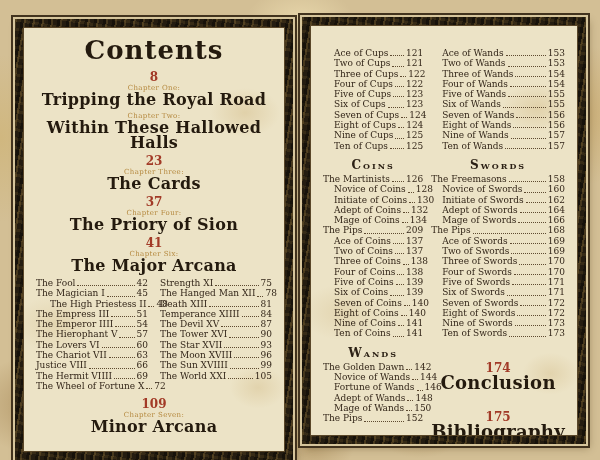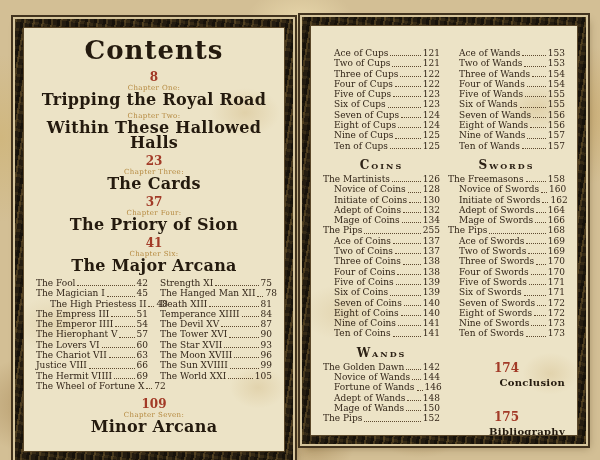--- a/index.html
+++ b/index.html
@@ -45,21 +45,21 @@
   .entry .pg{flex:0 0 auto;}
   .entry.bold{font-weight:400;}
   .arcana .entry.indent{padding-left:14px;}
   .grouped .entry{padding-left:11px;}
   .grouped .entry.bold{padding-left:0;}
   .sec-header{text-align:center;font-weight:700;font-variant:small-caps;font-size:12px;
     line-height:14px;letter-spacing:2px;color:#2c2115;margin:7px 0 2px;}
   .rp{padding-top:22px;}
   .rp-grid{display:grid;grid-template-columns:1fr 1fr;column-gap:8px;}
   .end-col{display:flex;flex-direction:column;justify-content:center;gap:16px;}
-  .end-col .ch-title{font-size:10px;text-align:right;}
+  .end-col .ch-title{font-size:18px;}
   .spacer{min-height:1px;}
 </style>
 </head>
 <body>
 
 <div class="canvas">
 
   <div class="frame page-left">
     <div class="inner">
       <h1 class="contents">Contents</h1>
@@ -399,21 +399,21 @@
 
             <div class="entry">
               <span class="nm">Mage of Coins</span>
               <span class="leader"></span>
               <span class="pg">134</span>
             </div>
 
             <div class="entry bold">
               <span class="nm">The Pips</span>
               <span class="leader"></span>
-              <span class="pg">255</span>
+              <span class="pg">209</span>
             </div>
 
             <div class="entry">
               <span class="nm">Ace of Coins</span>
               <span class="leader"></span>
               <span class="pg">137</span>
             </div>
 
             <div class="entry">
               <span class="nm">Two of Coins</span>

